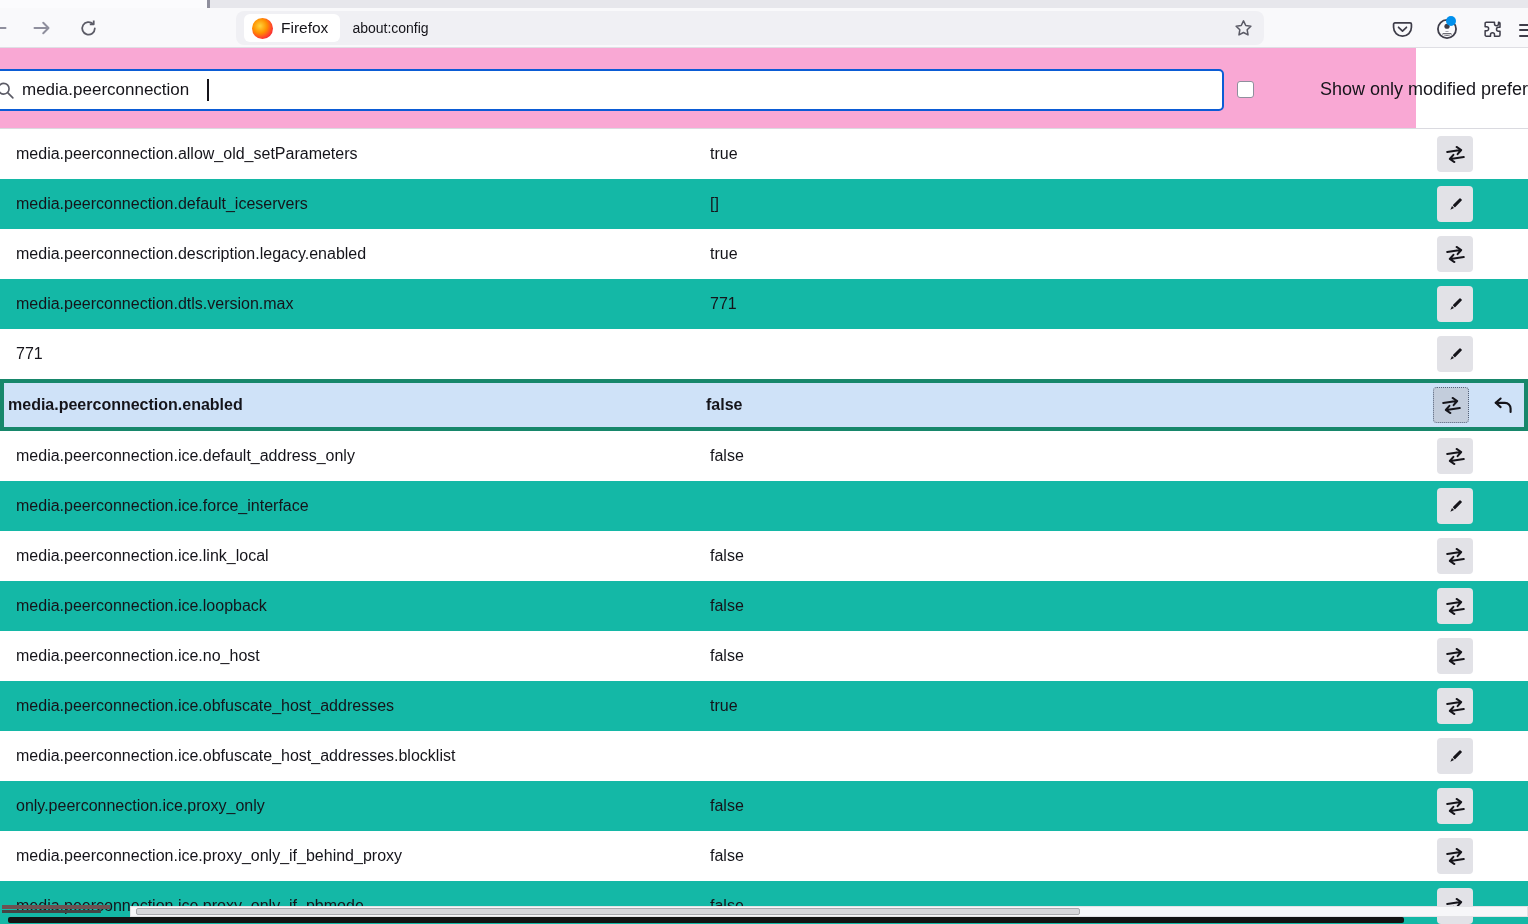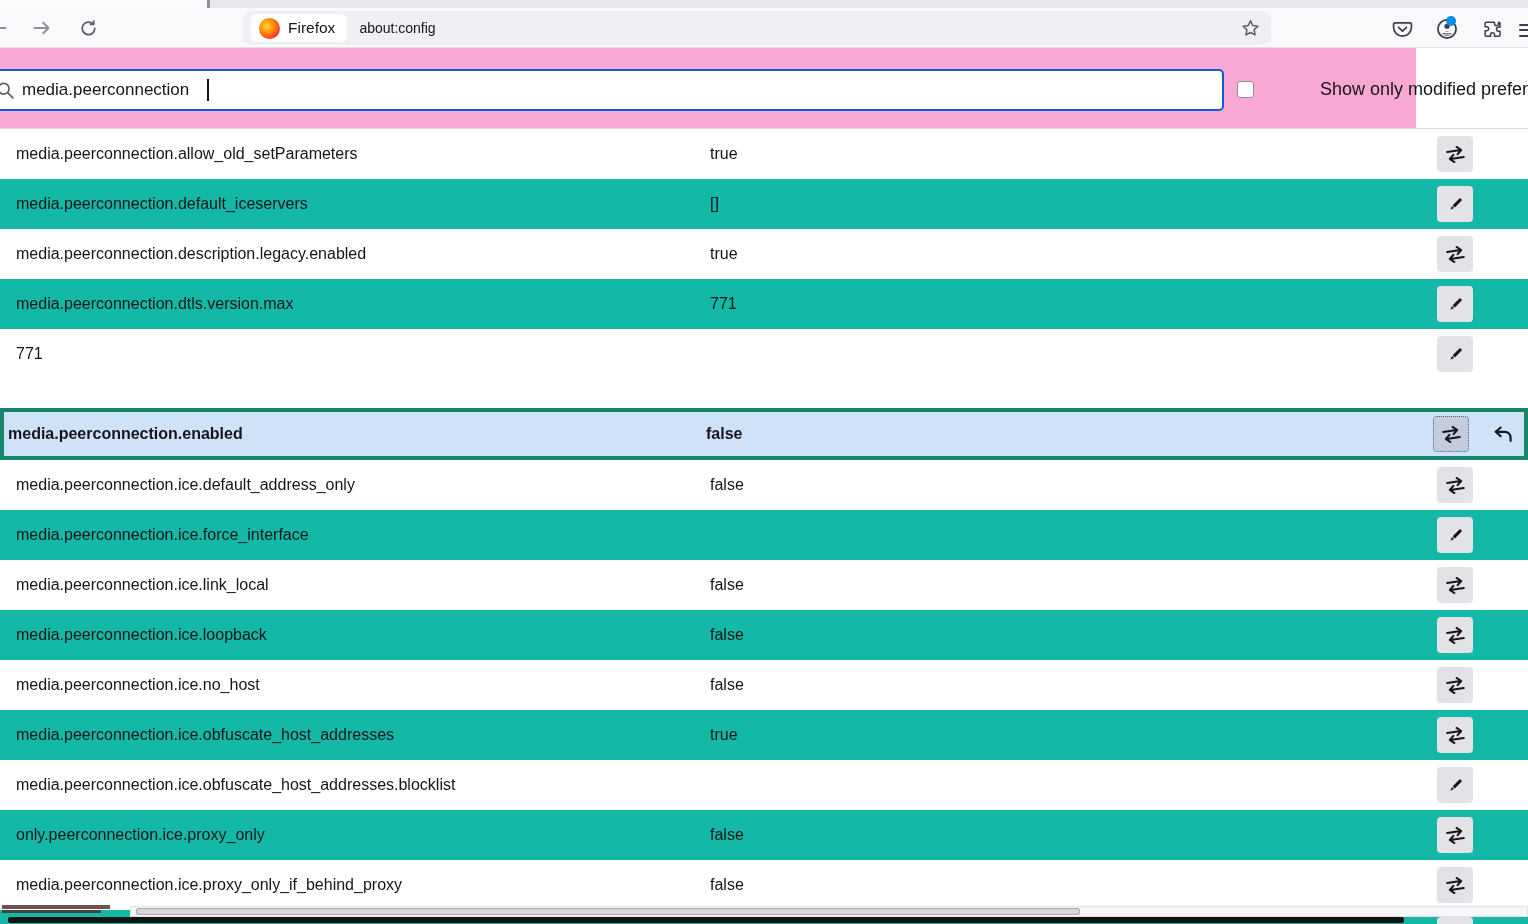--- a/index.html
+++ b/index.html
@@ -8,21 +8,21 @@
 
   
   .tabstrip { position:absolute; left:0; top:0; width:1528px; height:8px; background:#e7e7ec; }
   .tabstrip .active-tab-slice { position:absolute; left:0; top:0; width:207px; height:8px; background:#fbfbfd; }
   .tabstrip .tab-sep { position:absolute; left:207px; top:0; width:3px; height:8px; background:#8f8f9d; }
 
   
   .toolbar { position:absolute; left:0; top:8px; width:1528px; height:40px;
              background:#f9f9fb; border-bottom:1px solid #dfdfe4; }
   .nav-ico { position:absolute; top:8px; width:24px; height:24px; display:flex; align-items:center; justify-content:center; }
-  .urlbar { position:absolute; left:243px; top:3px; width:1028px; height:34px; background:#f0f0f4;
+  .urlbar { position:absolute; left:236px; top:3px; width:1028px; height:34px; background:#f0f0f4;
             border-radius:8px; display:flex; align-items:center; }
   .identity-chip { margin-left:8px; height:28px; background:#fff; border-radius:6px;
                    display:flex; align-items:center; padding:0 12px 0 8px; gap:8px; }
   .ff-logo { width:21px; height:21px; border-radius:50%;
              background:radial-gradient(circle at 38% 38%, #ffd43b 0%, #ff9100 38%, #ff3b30 68%, #c6002e 100%); }
   .chip-label { font-size:15.5px; }
   .url-text { margin-left:12px; font-size:14px; }
   .star-btn { position:absolute; right:8px; top:4px; width:26px; height:26px; display:flex; align-items:center; justify-content:center; }
   .tb-right { position:absolute; top:8px; width:26px; height:26px; display:flex; align-items:center; justify-content:center; }
   .notif-dot { position:absolute; left:1446px; top:8px; width:10px; height:10px; border-radius:50%; background:#0090ed; }
@@ -45,21 +45,21 @@
   
   .preftable { position:absolute; left:0; top:128px; width:1528px; border-top:1px solid #dadae0; }
   .prow { position:relative; display:flex; align-items:center; height:50px; padding-left:16px;
           font-size:16px; background:#fff; }
   .prow.alt { background:#14b8a6; }
   .pname { flex:0 0 694px; white-space:nowrap; overflow:hidden; }
   .pval  { flex:1; white-space:nowrap; }
   .abtn { position:absolute; left:1437px; top:7px; width:36px; height:36px; border:none; border-radius:4px;
           background:#e2e2e7; display:flex; align-items:center; justify-content:center; cursor:pointer; }
   
-  .prow.selected { height:52px; border:4px solid #17876b; background:#cfe2f8; padding-left:4px; font-weight:bold;margin-top:29px; }
+  .prow.selected { height:52px; border:4px solid #17876b; background:#cfe2f8; padding-left:4px; font-weight:bold; }
   .prow.selected .pname { flex:0 0 698px; }
   .prow.selected .abtn { left:1429px; top:4px; background:#c3cddc; outline:1px dotted #53617a; outline-offset:-1px; }
   .rbtn { position:absolute; left:1484px; top:8px; width:30px; height:30px; border:none; background:transparent;
           display:flex; align-items:center; justify-content:center; cursor:pointer; }
 
   
   .status-frag { position:absolute; left:2px; top:905px; width:108px; height:9px; }
   .status-frag .l1 { height:4px; background:#6d5252; width:100%; }
   .status-frag .l2 { height:3px; background:#444; width:92%; margin-top:1px; }
   .hscroll { position:absolute; left:130px; top:906px; width:1398px; height:11px;

